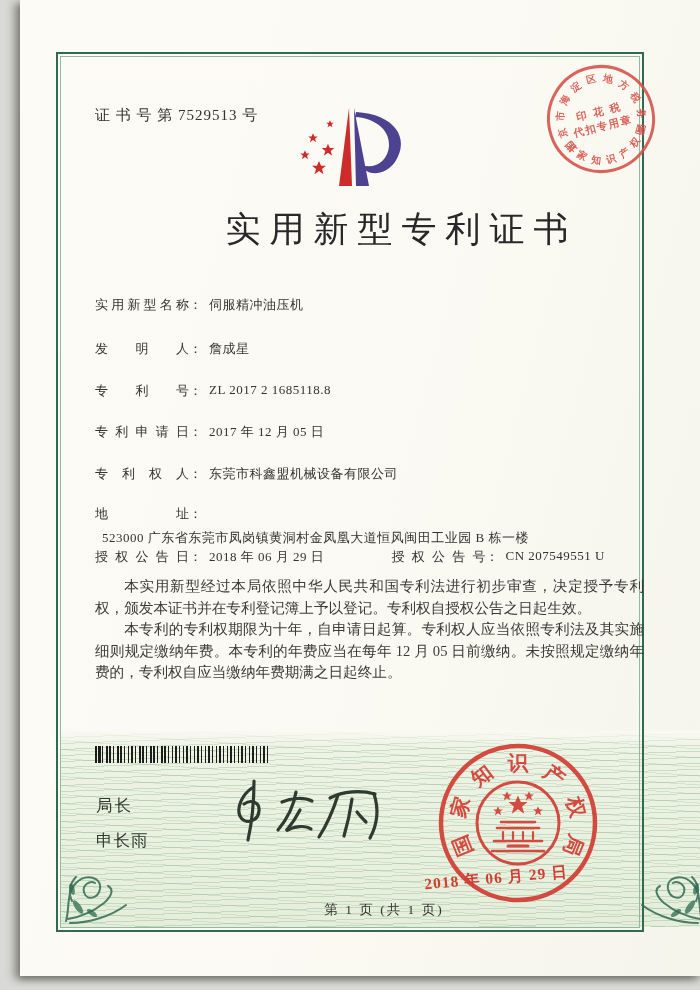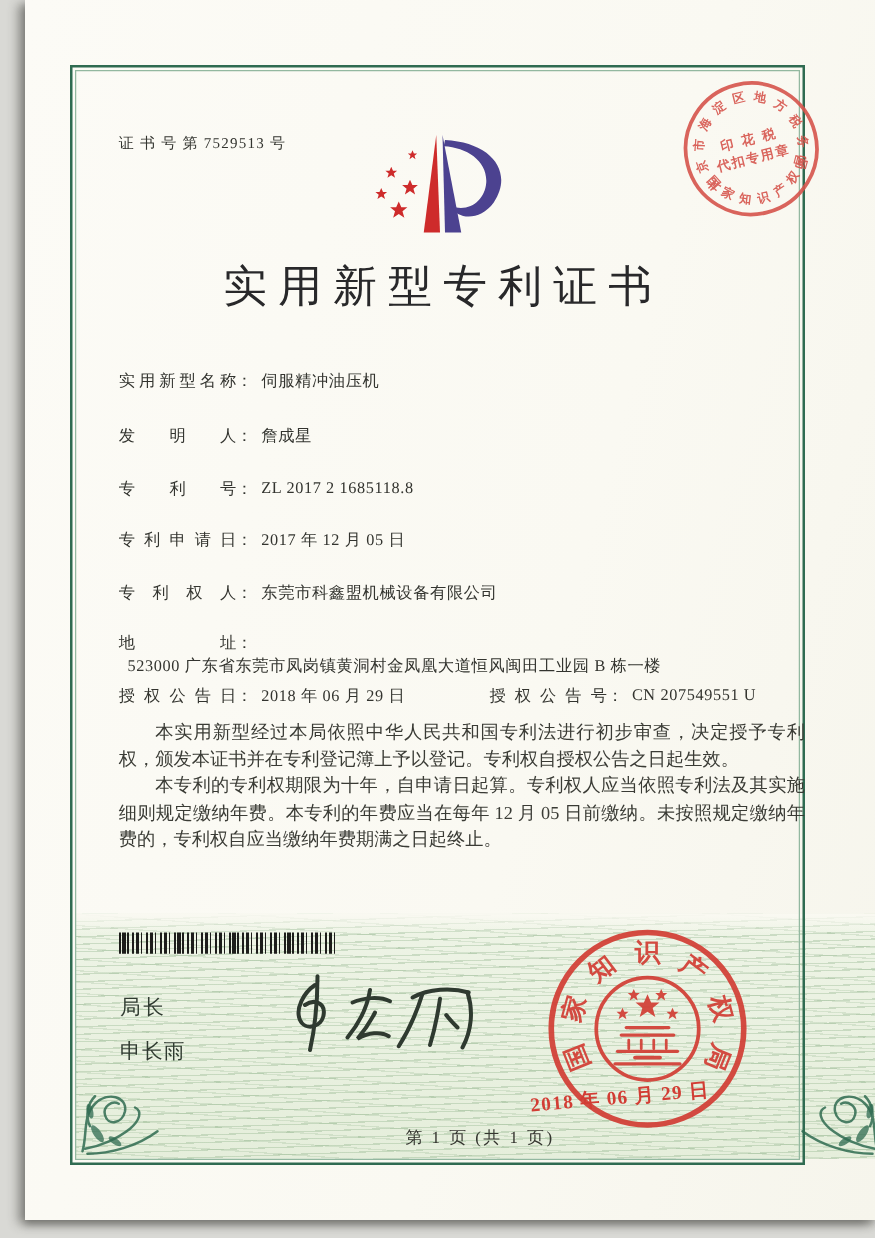--- a/index.html
+++ b/index.html
@@ -17,40 +17,41 @@
     position:absolute;left:36px;top:52px;width:588px;height:880px;
     border:2.5px solid var(--border-green,#2f6b51);
     box-sizing:border-box;z-index:2;pointer-events:none;
   }
   .frame::after{
     content:"";position:absolute;inset:2px;
     border:1.5px solid var(--inner-green,#93b8a0);
   }
   .cert-number{
     position:absolute;left:75px;top:106px;z-index:3;
-    font-size:12px;letter-spacing:1px;color:var(--ink,#33342f);
+    font-size:15px;letter-spacing:1px;color:var(--ink,#33342f);
   }
   .logo{position:absolute;left:270px;top:102px;width:135px;height:92px;z-index:3;}
   .page-title{
     position:absolute;left:36px;top:206px;width:588px;z-index:3;
     text-align:center;font-size:35px;letter-spacing:9px;text-indent:9px;
     color:#28282a;
+    padding-left:47px;
   }
   .frow{
     position:absolute;left:75px;z-index:3;
     font-size:13px;color:var(--ink,#33342f);white-space:nowrap;
   }
   .flabel{
     display:inline-block;width:94px;vertical-align:top;
     text-align:justify;text-align-last:justify;
   }
   .fcolon{display:inline-block;vertical-align:top;}
   .fvalue{display:inline-block;margin-left:7px;vertical-align:top;letter-spacing:.5px;}
   .frow.address{white-space:normal;width:548px;}
-  .frow.address .fvalue{width:440px;line-height:20px;}
+  .frow.address .fvalue{width:440px;line-height:30px;}
   .fgroup{display:inline-block;white-space:nowrap;}
   .fgroup.second{margin-left:64px;}
   .body-text{
     position:absolute;left:75px;top:576px;width:549px;z-index:3;
     font-size:14.6px;line-height:21.6px;color:#3a3b35;text-align:justify;
   }
   .body-text p{margin:0;text-indent:2em;}
   .band{
     position:absolute;left:40px;top:731px;width:648px;height:196px;z-index:1;
     background:

